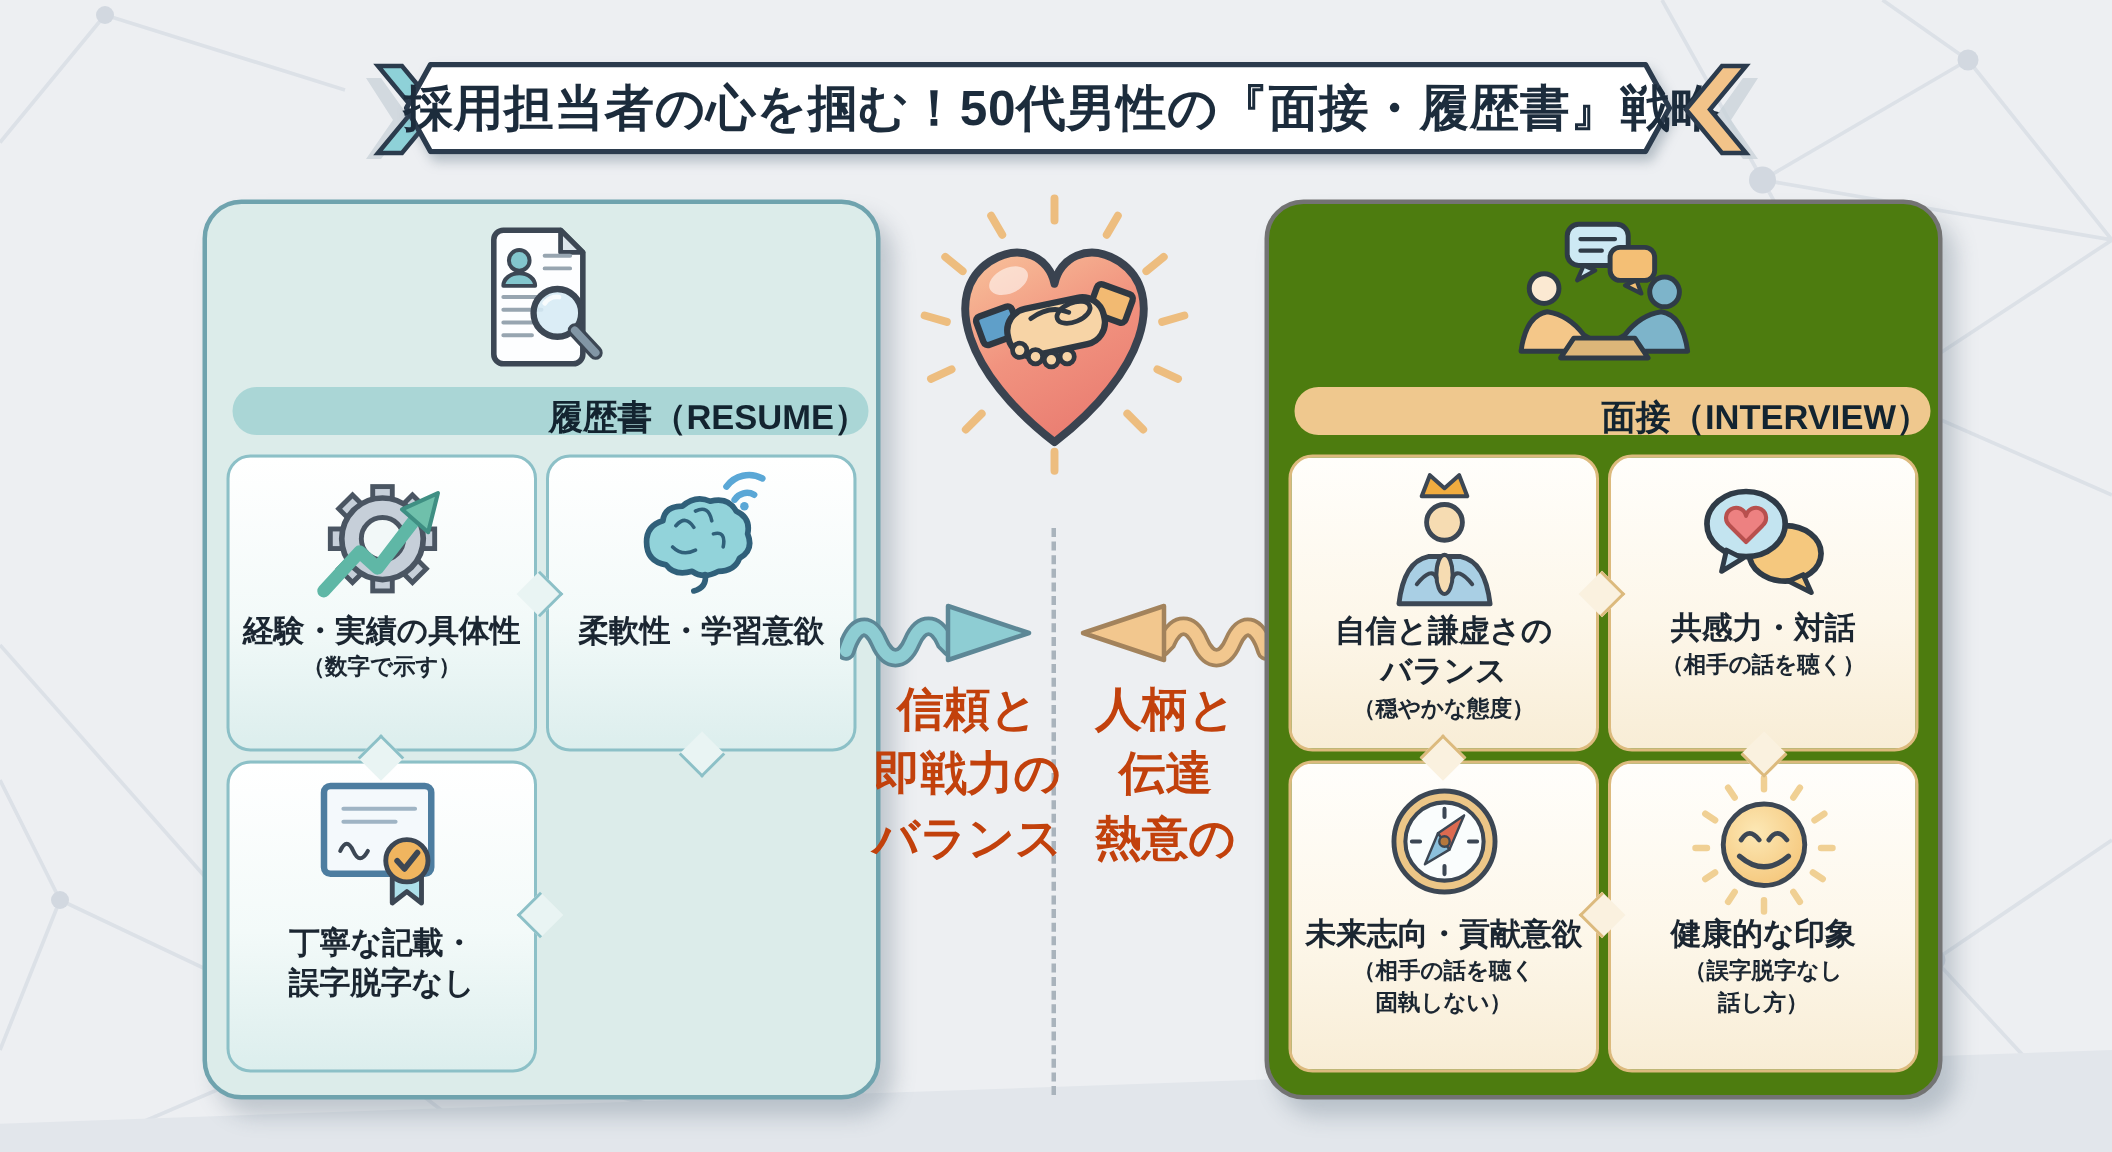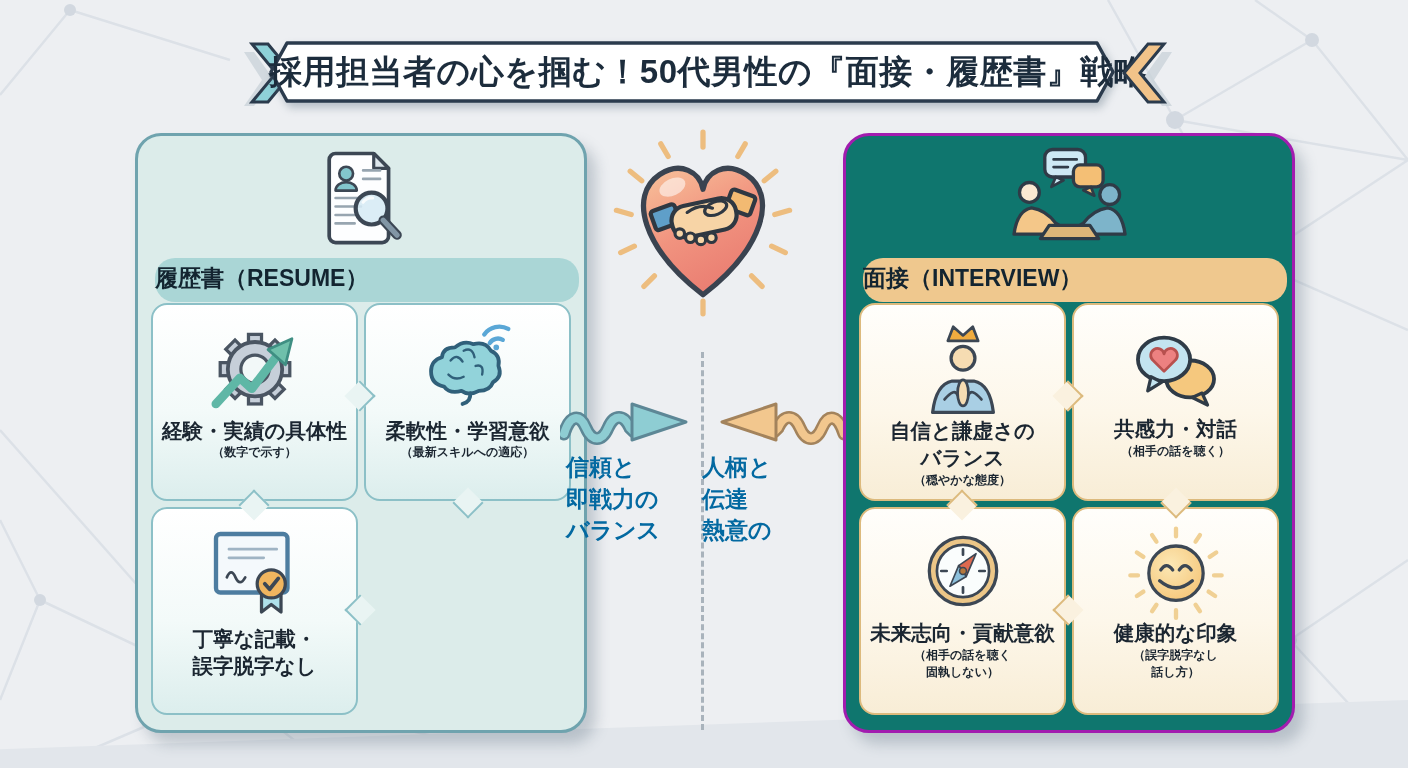--- a/index.html
+++ b/index.html
@@ -18,55 +18,55 @@
   .banner-title{position:absolute;left:41px;top:5px;width:846px;height:62px;line-height:62px;
     text-align:center;font-size:33px;font-weight:800;color:#1c2c3c;letter-spacing:.5px;white-space:nowrap;}
   .chev{position:absolute;top:6px;}
   .chev.left{left:16px;}
   .chev.right{right:16px;}
   
   .panel{position:absolute;top:133px;width:452px;height:600px;border-radius:26px;
     box-sizing:border-box;}
   .panel.left{left:135px;background:#dcecea;border:3px solid #6fa3ae;
     box-shadow:9px 11px 14px rgba(96,116,130,.32);}
-  .panel.right{left:843px;background:#0f766e;border:3px solid #a21caf;
+  .panel.right{left:843px;background:#4d7c0f;border:3px solid #737373;
     box-shadow:9px 11px 14px rgba(96,116,130,.32);}
   .panel-icon{position:absolute;top:8px;left:50%;transform:translateX(-50%);}
-  .pill{position:absolute;left:17px;right:5px;top:122px;height:44px;line-height:40px;
-    border-radius:20px;text-align:left;font-size:23px;font-weight:800;color:#132430;}
+  .pill{position:absolute;left:17px;right:5px;top:122px;height:32px;line-height:40px;
+    border-radius:20px;text-align:right;font-size:23px;font-weight:800;color:#132430;}
   .panel.left .pill{background:#aad6d6;}
   .panel.right .pill{background:#efc88e;}
   .cards{position:absolute;left:13px;top:167px;width:420px;height:412px;
     display:grid;grid-template-columns:207px 207px;grid-template-rows:198px 208px;gap:6px;}
   .card{border-radius:16px;box-sizing:border-box;display:flex;flex-direction:column;
-    align-items:center;padding-top:10px;text-align:center;}
+    align-items:center;text-align:center;}
   .panel.left .card{border:2.5px solid #8cc0c7;
     background:linear-gradient(180deg,#ffffff 0%,#f3faf9 55%,#dceeed 100%);}
   .panel.right .card{border:2.5px solid #dcba7d;
     background:linear-gradient(180deg,#fffefb 0%,#fdf7ea 55%,#f8edd6 100%);font-family:Liberation Mono, monospace;}
   .card .ic{flex:0 0 auto;margin-top:2px;}
   .card .t{font-size:20.5px;font-weight:800;line-height:1.32;color:#1b2631;}
-  .card .s{font-size:12px;font-weight:700;line-height:1.3;color:#1b2631;margin-top:1px;}
+  .card .s{font-size:15px;font-weight:700;line-height:1.3;color:#1b2631;margin-top:1px;}
   
   .tail{position:absolute;width:22px;height:22px;transform:rotate(45deg);box-sizing:border-box;z-index:3;}
   .panel.left .tail{background:#e9f4f3;border-color:#8cc0c7;}
   .panel.right .tail{background:#faf1df;border-color:#dcba7d;}
   .tail.tr{left:198px;top:82px;border-top:2.5px solid;border-right:2.5px solid;}
   .tail.td{left:306px;top:189px;border-bottom:2.5px solid;border-right:2.5px solid;}
   .tail.tu{left:92px;top:191px;border-top:2.5px solid;border-left:2.5px solid;}
   .tail.tl{left:198px;top:296px;border-bottom:2.5px solid;border-left:2.5px solid;}
   
   .heart-wrap{position:absolute;left:612px;top:128px;}
   .divider{position:absolute;left:701px;top:352px;height:378px;width:0;
     border-left:3px dashed #a9b3bc;}
   .arrow{position:absolute;top:396px;}
   .arrow.to-right{left:560px;}
   .arrow.to-left{left:712px;}
-  .cap{position:absolute;top:452px;text-align:left;font-weight:800;font-size:23px;
-    line-height:1.38;color:#0369a1;}
+  .cap{position:absolute;top:452px;text-align:center;font-weight:800;font-size:31px;
+    line-height:1.38;color:#c2410c;}
   .cap.capl{left:566px;width:158px;}
   .cap.capr{left:702px;width:150px;}
 </style>
 </head>
 <body>
 
 <div class="stage">
 
   <svg class="bg-net" viewBox="0 0 1408 768">
     <g stroke="#dadfe6" stroke-width="2.5" opacity="0.85">
@@ -146,21 +146,20 @@
             <path d="M65,16 a17,17 0 0 1 22,-5"></path>
           </g>
           <circle cx="76" cy="28" r="2.6" fill="#5aa7d6"></circle>
           <path d="M28,64 q-12,-2 -12,-14 q0,-10 10,-13 q1,-9 12,-9 q8,-7 17,-3 q11,-3 16,6 q9,4 7,14 q4,10 -5,15 q-3,8 -13,8 q-9,5 -16,0 q-11,3 -16,-4 z" fill="#92d3da" stroke="#30607a" stroke-width="3.5" stroke-linejoin="round"></path>
           <g stroke="#30607a" stroke-width="2.2" fill="none" stroke-linecap="round">
             <path d="M34,40 q6,-7 11,1 M46,31 q8,-4 10,6 M57,45 q8,-2 6,8 M32,53 q6,6 14,2"></path>
           </g>
           <path d="M52,70 q1,8 -7,10" fill="none" stroke="#30607a" stroke-width="3.5" stroke-linecap="round"></path>
         </svg>
         <div class="t">柔軟性・学習意欲</div>
-        <div class="s">（最新スキルへの適応）</div>
       </div>
 
       <div class="card">
         <svg class="ic" width="118" height="104" viewBox="0 0 100 96">
           <rect x="14" y="12" width="66" height="54" rx="4" fill="#f4f9fc" stroke="#4d7da0" stroke-width="4"></rect>
           <g stroke="#9fb4c4" stroke-width="2.6" stroke-linecap="round">
             <path d="M26,26 H70 M26,34 H58"></path>
           </g>
           <path d="M24,52 q4,-9 8,0 t9,0" fill="none" stroke="#3c4754" stroke-width="2.5" stroke-linecap="round"></path>
           <path d="M56,66 v18 l9,-7 l9,7 v-18 z" fill="#aee0ea" stroke="#3c4754" stroke-width="3" stroke-linejoin="round"></path>

